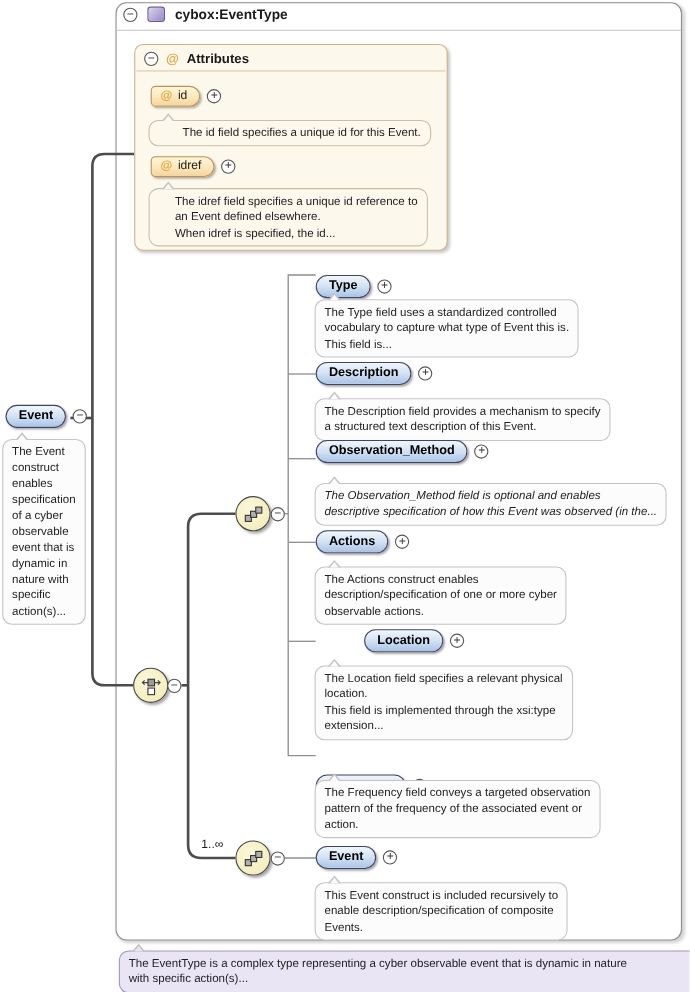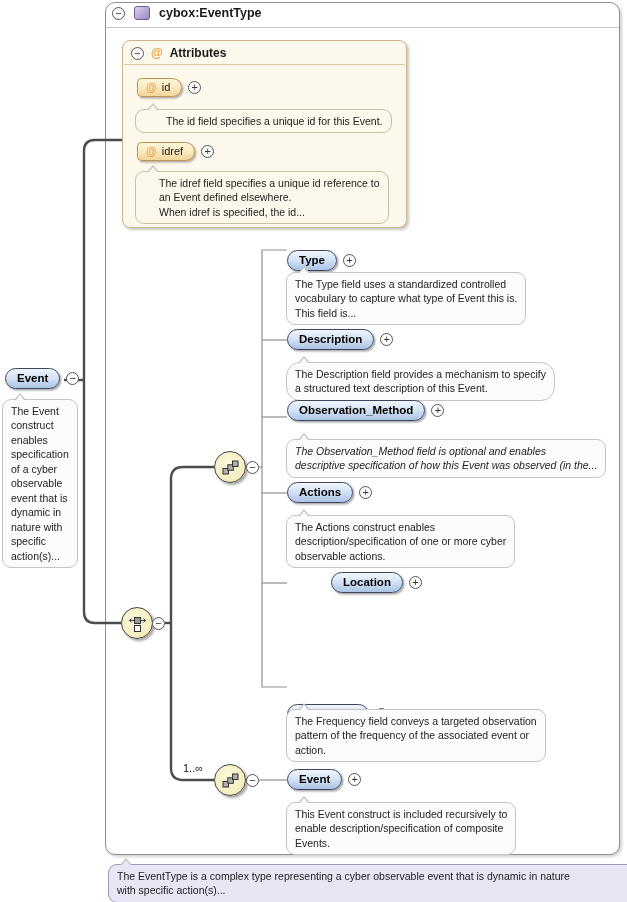--- a/index.html
+++ b/index.html
@@ -171,21 +171,21 @@
     <span class="toggle">+</span>
   </div>
   <div class="bubble" style="left:286px; top:272px;">The Type field uses a standardized controlled
 vocabulary to capture what type of Event this is.
 This field is...</div>
 
   <div class="el-row" style="left:287px; top:329px;">
     <span class="pill">Description</span>
     <span class="toggle">+</span>
   </div>
-  <div class="bubble" style="left:286px; top:362px;border-radius:14px;">The Description field provides a mechanism to specify
+  <div class="bubble" style="left:286px; top:362px;">The Description field provides a mechanism to specify
 a structured text description of this Event.</div>
 
   <div class="el-row" style="left:287px; top:400px;">
     <span class="pill">Observation_Method</span>
     <span class="toggle">+</span>
   </div>
   <div class="bubble" style="left:286px; top:439px;font-style:italic;">The Observation_Method field is optional and enables
 descriptive specification of how this Event was observed (in the...</div>
 
   <div class="el-row" style="left:287px; top:482px;">
@@ -193,20 +193,24 @@
     <span class="toggle">+</span>
   </div>
   <div class="bubble" style="left:286px; top:515px;">The Actions construct enables
 description/specification of one or more cyber
 observable actions.</div>
 
   <div class="el-row" style="left:287px; top:572px;padding-left:44px;">
     <span class="pill">Location</span>
     <span class="toggle">+</span>
   </div>
+  <div class="bubble" style="left:286px; top:605px;">The Location field specifies a relevant physical
+location.
+This field is implemented through the xsi:type
+extension...</div>
 
   <div class="el-row" style="left:287px; top:704px;">
     <span class="pill">Frequency</span>
     <span class="toggle">+</span>
   </div>
   <div class="bubble" style="left:286px; top:709px;">The Frequency field conveys a targeted observation
 pattern of the frequency of the associated event or
 action.</div>
 
   <span class="cardinality">1..∞</span>

